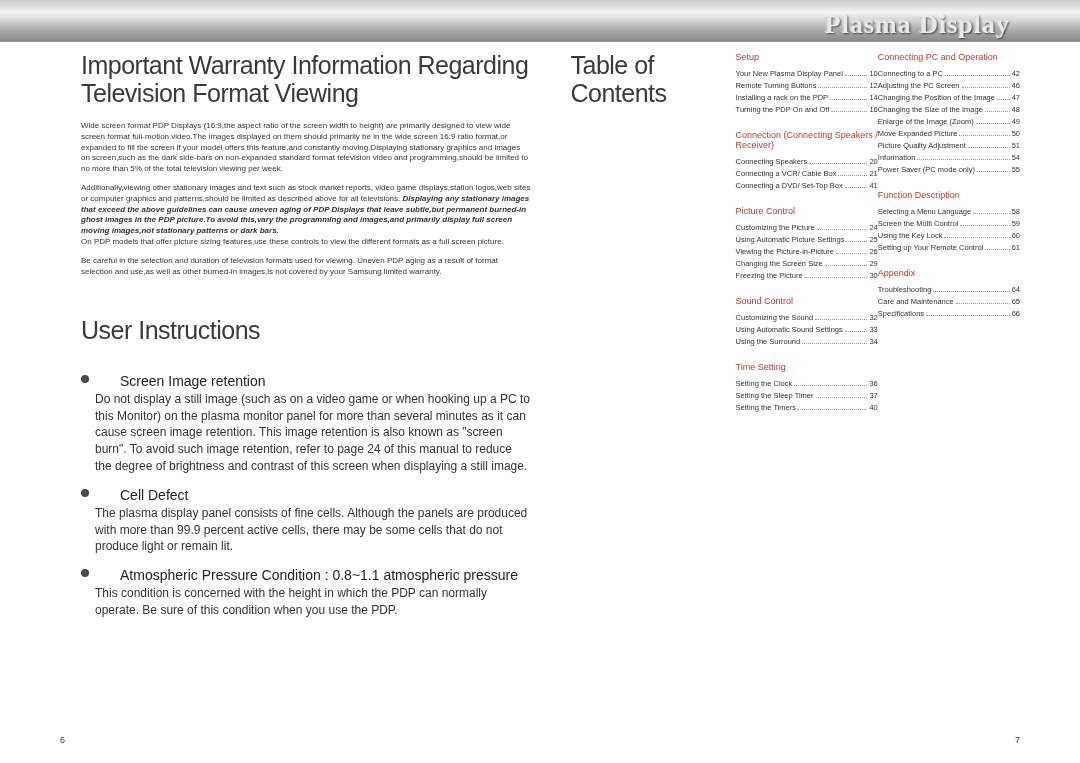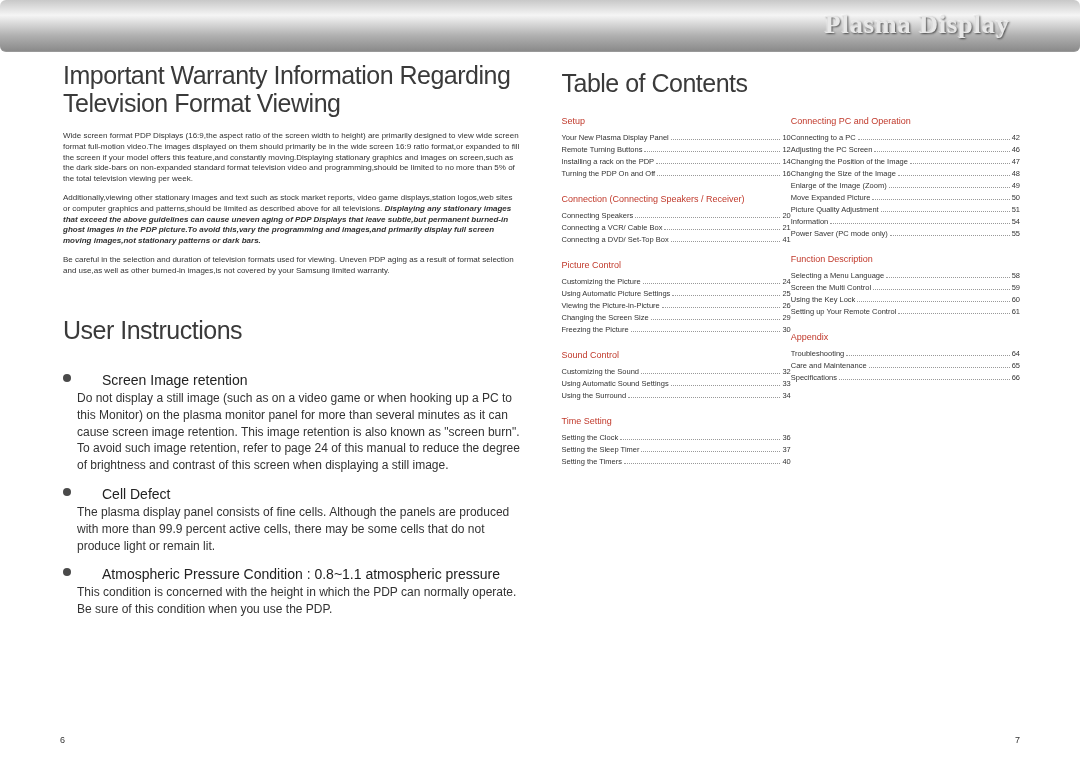--- a/index.html
+++ b/index.html
@@ -7,51 +7,48 @@
     font-family: Arial, Helvetica, sans-serif;
     background: #fff;
     width: 1080px;
     height: 763px;
     overflow: hidden;
     position: relative;
     font-size: 8px;
     color: #222;
   }
   .header {
-    height: 52px;
+    height: 42px;
     background: linear-gradient(to bottom, #c8c8c8 0%, #f5f5f5 30%, #b0b0b0 70%, #8a8a8a 100%);
     position: relative;
     border-bottom: 1px solid #999;
-    border-radius: 6px;
   }
   .header-title {
     position: absolute;
     right: 70px;
     top: 10px;
     font-family: "Times New Roman", serif;
     font-size: 26px;
     font-weight: bold;
     color: #e8e8e8;
     text-shadow: 1px 1px 2px rgba(0,0,0,0.6), -1px -1px 1px rgba(255,255,255,0.5);
     letter-spacing: 1px;
   }
   .page {
     display: flex;
-    padding: 10px 60px 0 63px;
+    padding: 10px 60px 0 81px;
     gap: 40px;
   }
   .left-page {
     flex: 1;
     max-width: 465px;
   }
   .right-page {
     flex: 1;
     display: flex;
-    flex-direction: column;
-    margin-top: 8px;
   }
   h1 {
     font-family: Helvetica, Arial, sans-serif;
     font-weight: 300;
     font-stretch: condensed;
     font-size: 25px;
     color: #3a3a3a;
     letter-spacing: -0.5px;
     line-height: 1.1;
     margin-bottom: 14px;
@@ -155,20 +152,21 @@
 <div class="page">
 
   <div class="left-page">
     <h1>Important Warranty Information Regarding Television Format Viewing</h1>
 
     <p class="body-text">Wide screen format PDP Displays (16:9,the aspect ratio of the screen width to height) are primarily designed to view wide screen format full-motion video.The images displayed on them should primarily be in the wide screen 16:9 ratio format,or expanded to fill the screen if your model offers this feature,and constantly moving.Displaying stationary graphics and images on screen,such as the dark side-bars on non-expanded standard format television video and programming,should be limited to no more than 5% of the total television viewing per week.</p>
 
     <p class="body-text">
       <span>Additionally,viewing other stationary images and text such as stock market reports, video game displays,station logos,web sites or computer graphics and patterns,should be limited as described above for all televisions.</span>
       <span class="bold-italic">Displaying any stationary images that exceed the above guidelines can cause uneven aging of PDP Displays that leave subtle,but permanent burned-in ghost images in the PDP picture.To avoid this,vary the programming and images,and primarily display full screen moving images,not stationary patterns or dark bars.</span><br>
+      <span>On PDP models that offer picture sizing features,use these controls to view the different formats as a full screen picture.</span>
     </p>
 
     <p class="body-text">Be careful in the selection and duration of television formats used for viewing. Uneven PDP aging as a result of format selection and use,as well as other burned-in images,is not covered by your Samsung limited warranty.</p>
 
     <h1 class="user">User Instructions</h1>
 
     <div id="bullets">
         <div class="bullet-item">
           <div class="bullet-title">Screen Image retention</div>
           <div class="bullet-body">Do not display a still image (such as on a video game or when hooking up a PC to this Monitor) on the plasma monitor panel for more than several minutes as it can cause screen image retention. This image retention is also known as "screen burn". To avoid such image retention, refer to page 24 of this manual to reduce the degree of brightness and contrast of this screen when displaying a still image.</div>

